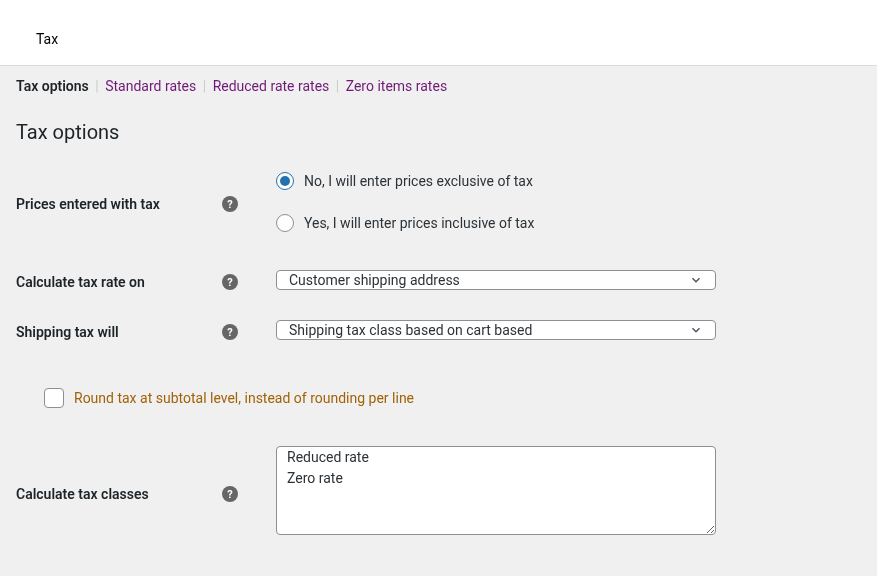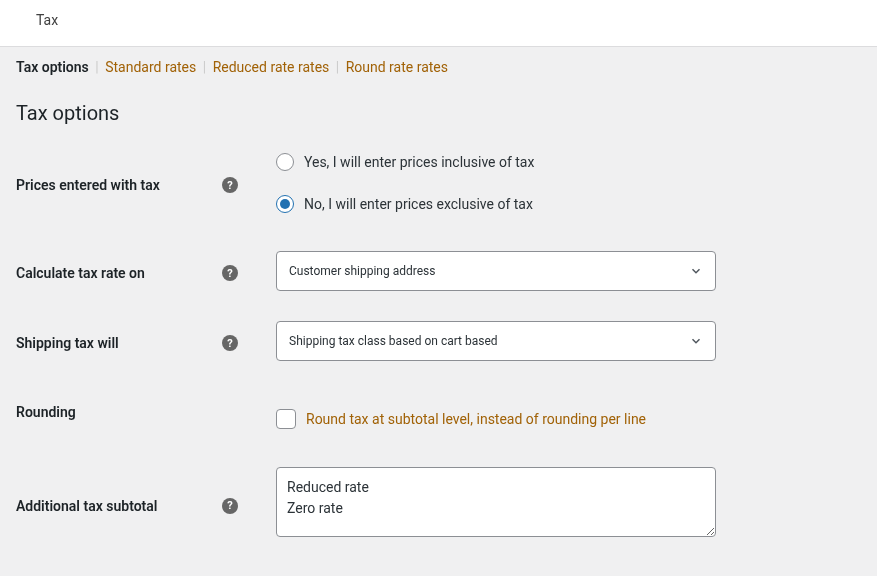--- a/index.html
+++ b/index.html
@@ -7,37 +7,37 @@
       font-family: -apple-system, BlinkMacSystemFont, "Segoe UI", Roboto, sans-serif;
       font-size: 14px;
       color: #2c3338;
       background: #f0f0f1;
       width: 877px;
       height: 576px;
       overflow: hidden;
     }
     .header {
       background: #fff;
-      padding: 12px 0 18px 36px;
-      font-size: 14px;
-      color: #404040;
+      padding: 31px 0 18px 36px;
+      font-size: 14px;
+      color: #000000;
       font-weight: 400;
     }
     .tabs {
       background: #f0f0f1;
       padding: 12px 16px 8px 16px;
       font-size: 14px;
       border-top: 1px solid #dcdcde;
     }
     .tabs .tab-active {
       color: #1d2327;
       font-weight: 600;
     }
     .tabs a {
-      color: #a16207;
+      color: #701a75;
       text-decoration: none;
       cursor: pointer;
       text-align: right;
     }
     .tabs .sep {
       color: #ccc;
       margin: 0 3px;
     }
     .content {
       padding: 0 16px 16px 16px;
@@ -113,30 +113,30 @@
       position: absolute;
       width: 10px;
       height: 10px;
       background: #2271b1;
       border-radius: 50%;
       top: 3px;
       left: 3px;
     }
     .select {
       width: 440px;
-      height: 40px;
+      height: 20px;
       border: 1px solid #8c8f94;
       border-radius: 4px;
       background: #fff;
       padding: 0 12px;
       display: flex;
       align-items: center;
       justify-content: space-between;
       cursor: pointer;
-      font-size: 12px;
+      font-size: 14px;
       color: #2c3338;
     }
     .chevron {
       width: 14px;
       height: 14px;
       display: inline-block;
     }
     .chevron svg { width: 14px; height: 14px; }
     .check-row {
       display: flex;
@@ -150,25 +150,25 @@
       width: 20px;
       height: 20px;
       border: 1px solid #8c8f94;
       border-radius: 4px;
       background: #fff;
       margin-right: 10px;
       flex-shrink: 0;
     }
     .textarea {
       width: 440px;
-      height: 70px;
+      height: 89px;
       border: 1px solid #8c8f94;
       border-radius: 4px;
       background: #fff;
-      padding: 9px 10px;
+      padding: 0 10px;
       font-family: inherit;
       font-size: 14px;
       color: #2c3338;
       resize: both;
       line-height: 1.5;
     }
   </style>
 </head>
 <body>
 
@@ -176,39 +176,39 @@
   <span>Tax</span>
 </div>
 
 <div class="tabs">
   <span class="tab-active">Tax options</span>
   <span class="sep"> | </span>
   <a>Standard rates</a>
   <span class="sep"> | </span>
   <a>Reduced rate rates</a>
   <span class="sep"> | </span>
-  <a>Round rate rates</a>
+  <a>Zero items rates</a>
 </div>
 
 <div class="content">
   <h2>Tax options</h2>
 
   <div class="row">
     <div class="label-col">
       <span class="field-label">Prices entered with tax</span>
       <span class="help-icon">?</span>
     </div>
     <div class="field-col">
+      <div class="radio-row">
+        <span class="radio checked"></span>
+        <span>No, I will enter prices exclusive of tax</span>
+      </div>
       <div class="radio-row">
         <span class="radio"></span>
         <span>Yes, I will enter prices inclusive of tax</span>
-      </div>
-      <div class="radio-row">
-        <span class="radio checked"></span>
-        <span>No, I will enter prices exclusive of tax</span>
       </div>
     </div>
   </div>
 
   <div class="row compact">
     <div class="label-col">
       <span class="field-label">Calculate tax rate on</span>
       <span class="help-icon">?</span>
     </div>
     <div class="field-col">
@@ -234,34 +234,31 @@
         <span class="chevron">
           <svg viewBox="0 0 24 24" fill="none" stroke="#50575e" stroke-width="2.5">
               <polyline points="6 9 12 15 18 9"></polyline>
             </svg>
         </span>
       </div>
     </div>
   </div>
 
   <div class="row">
-    <div class="label-col">
-      <span class="field-label">Rounding</span>
-    </div>
     <div class="field-col">
       <div class="check-row">
         <span class="checkbox"></span>
         <span>Round tax at subtotal level, instead of rounding per line</span>
       </div>
     </div>
   </div>
 
   <div class="row tight">
     <div class="label-col">
-      <span class="field-label">Additional tax subtotal</span>
+      <span class="field-label">Calculate tax classes</span>
       <span class="help-icon">?</span>
     </div>
     <div class="field-col">
       <textarea class="textarea" style="">Reduced rate
 Zero rate</textarea>
     </div>
   </div>
 
 </div>
 

